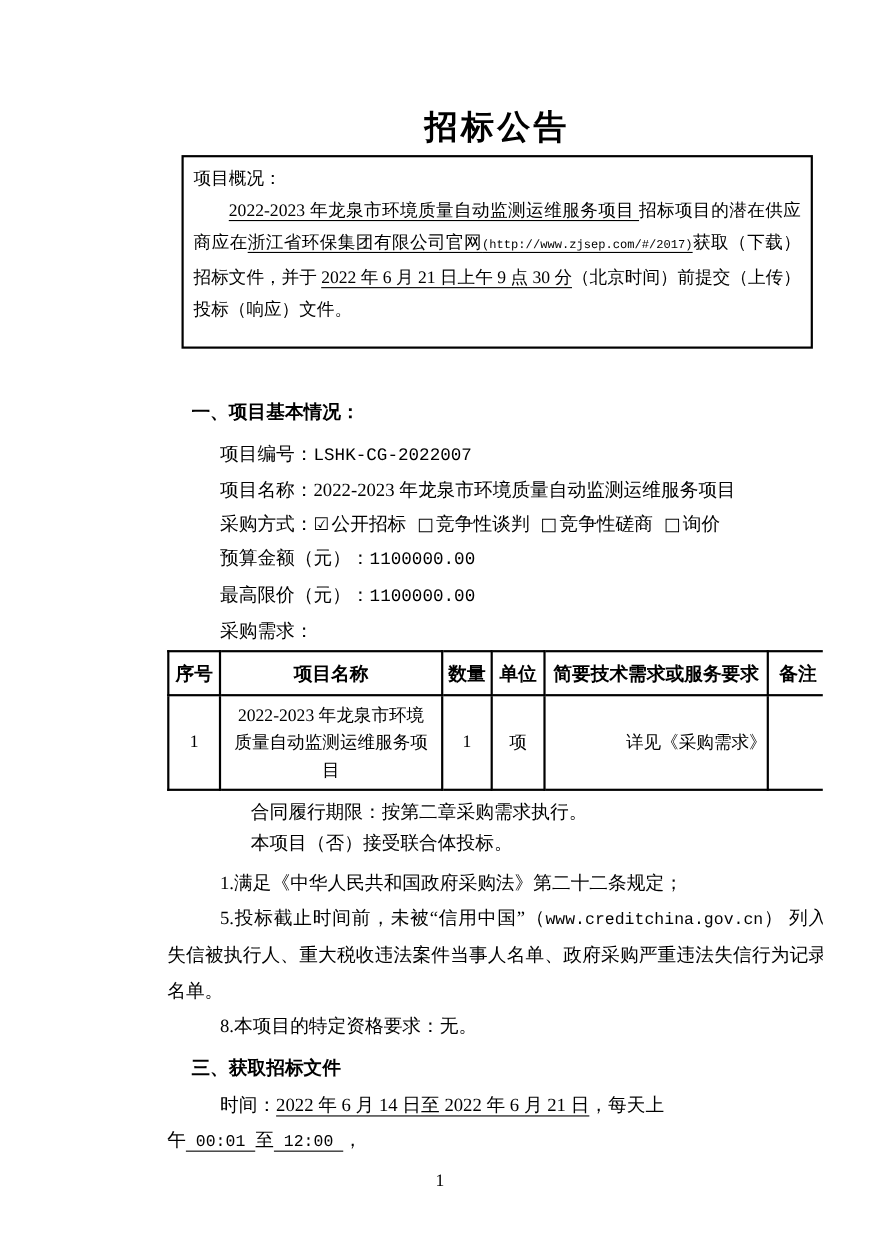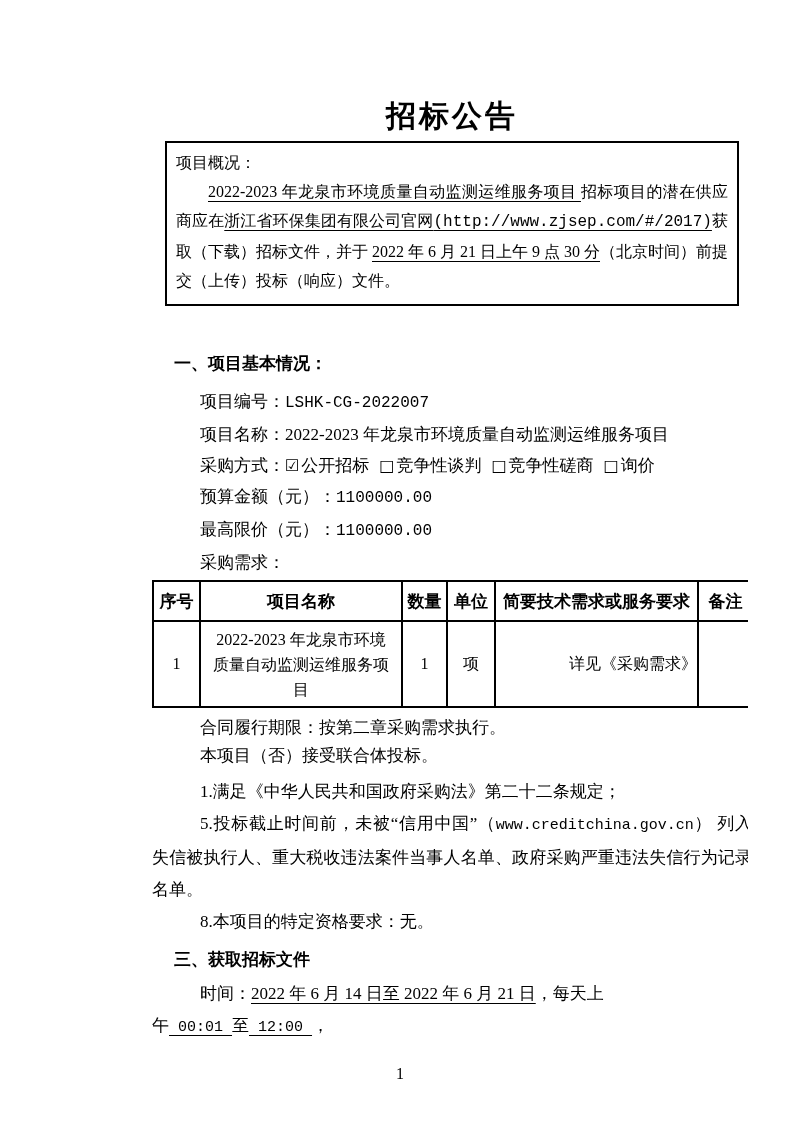--- a/index.html
+++ b/index.html
@@ -21,29 +21,29 @@
     text-align: center;
     font-size: 30px;
     font-weight: 700;
     letter-spacing: 3px;
     line-height: 36px;
   }
 
   .overview-box {
     margin: 7px 13px 0 13px;
     border: 2px solid #000;
-    padding: 5px 9px 9px 9px;
+    padding: 5px 9px 19px 9px;
     font-size: 16px;
     line-height: 29px;
   }
   .ov-label { line-height: 29px; }
   .ov-para { text-indent: 2em; text-align: justify; }
   .u { text-decoration: underline; text-underline-offset: 4px; text-decoration-thickness: 1px; }
   .mono { font-family: "Liberation Mono", "DejaVu Sans Mono", monospace; }
-  .ov-para .mono { font-size: 16px; }
+  .ov-para .mono { font-size: 11px; }
 
   .sec-heading {
     margin: 46px 0 0 22px;
     font-size: 17px;
     font-weight: 700;
     line-height: 24px;
   }
   .sec-heading.s2 { margin-top: 14px; }
   .sec-heading.s3 { margin-top: 10px; }
 
@@ -58,21 +58,21 @@
     margin-top: 2px;
     border-collapse: collapse;
     table-layout: fixed;
   }
   .req-table th, .req-table td { border: 2px solid #000; vertical-align: middle; }
   .req-table th { height: 40px; font-size: 17px; font-weight: 700; }
   .req-table td { height: 86px; font-size: 16px; text-align: center; }
   td.name-cell { line-height: 25px; padding: 2px 10px; }
   td.req-cell { text-align: right; padding-left: 12px; }
 
-  .body-line { margin-left: 48px; font-size: 17px; line-height: 28px; }
+  .body-line { margin-left: 76px; font-size: 17px; line-height: 28px; }
   .body-line.first { margin-top: 6px; }
 
   .para { font-size: 17px; line-height: 32px; text-indent: 48px; }
   .para.first { margin-top: 6px; }
   .para.just { text-align: justify; }
   .para .mono { font-size: 15px; }
 
   .page-num {
     position: absolute;
     left: 0; right: 0;

